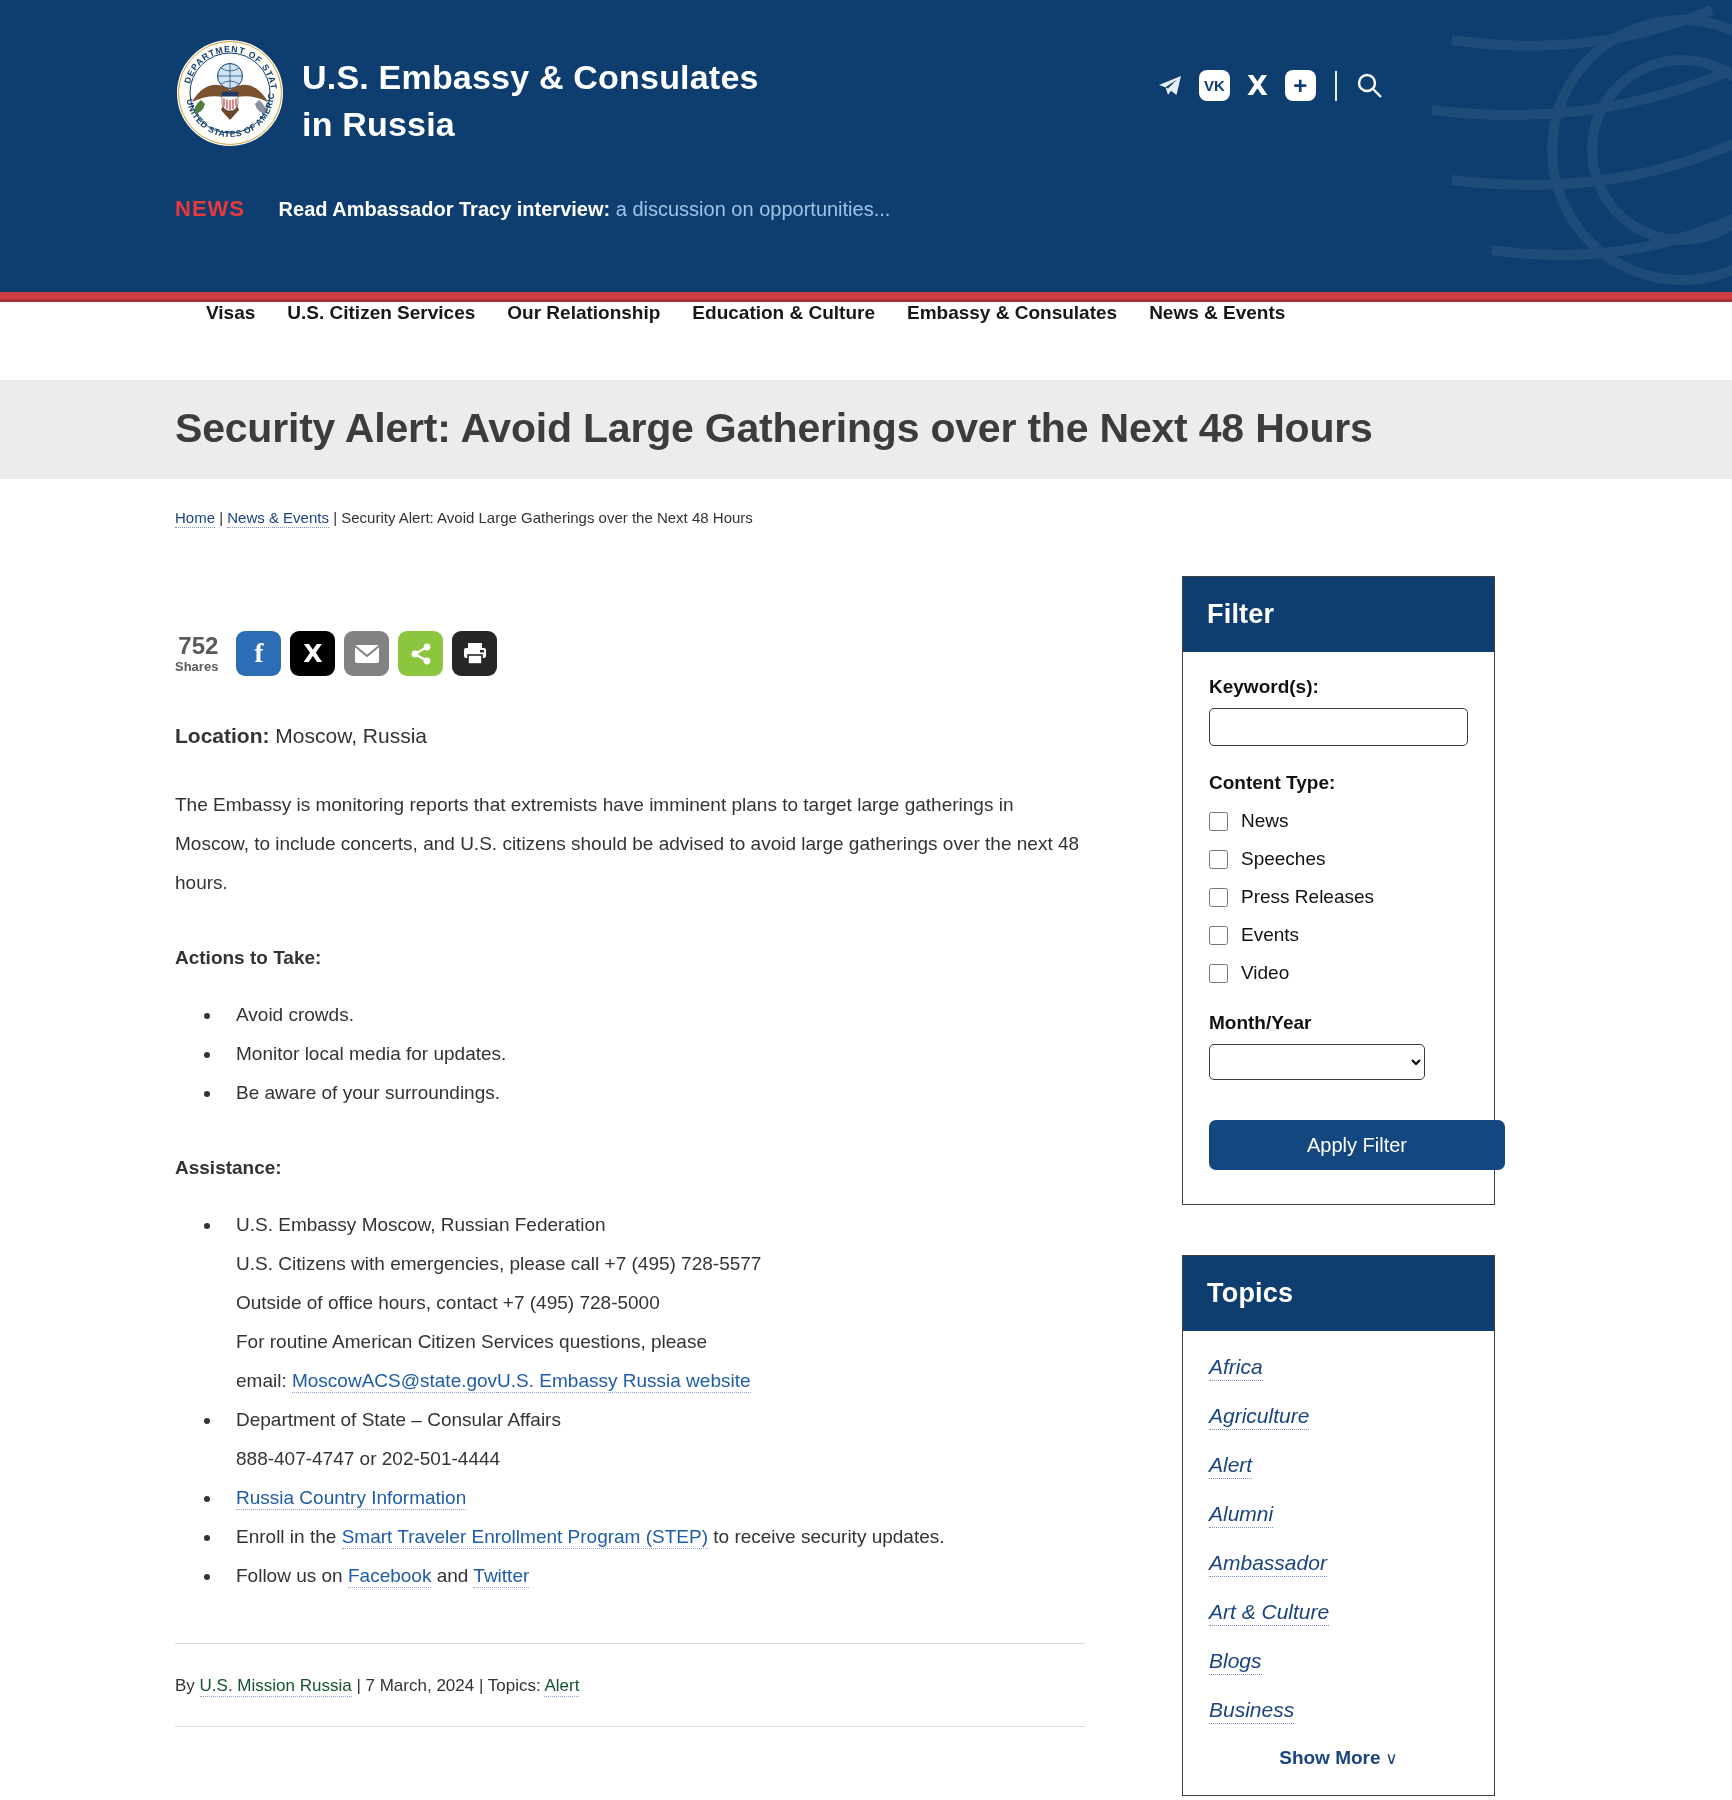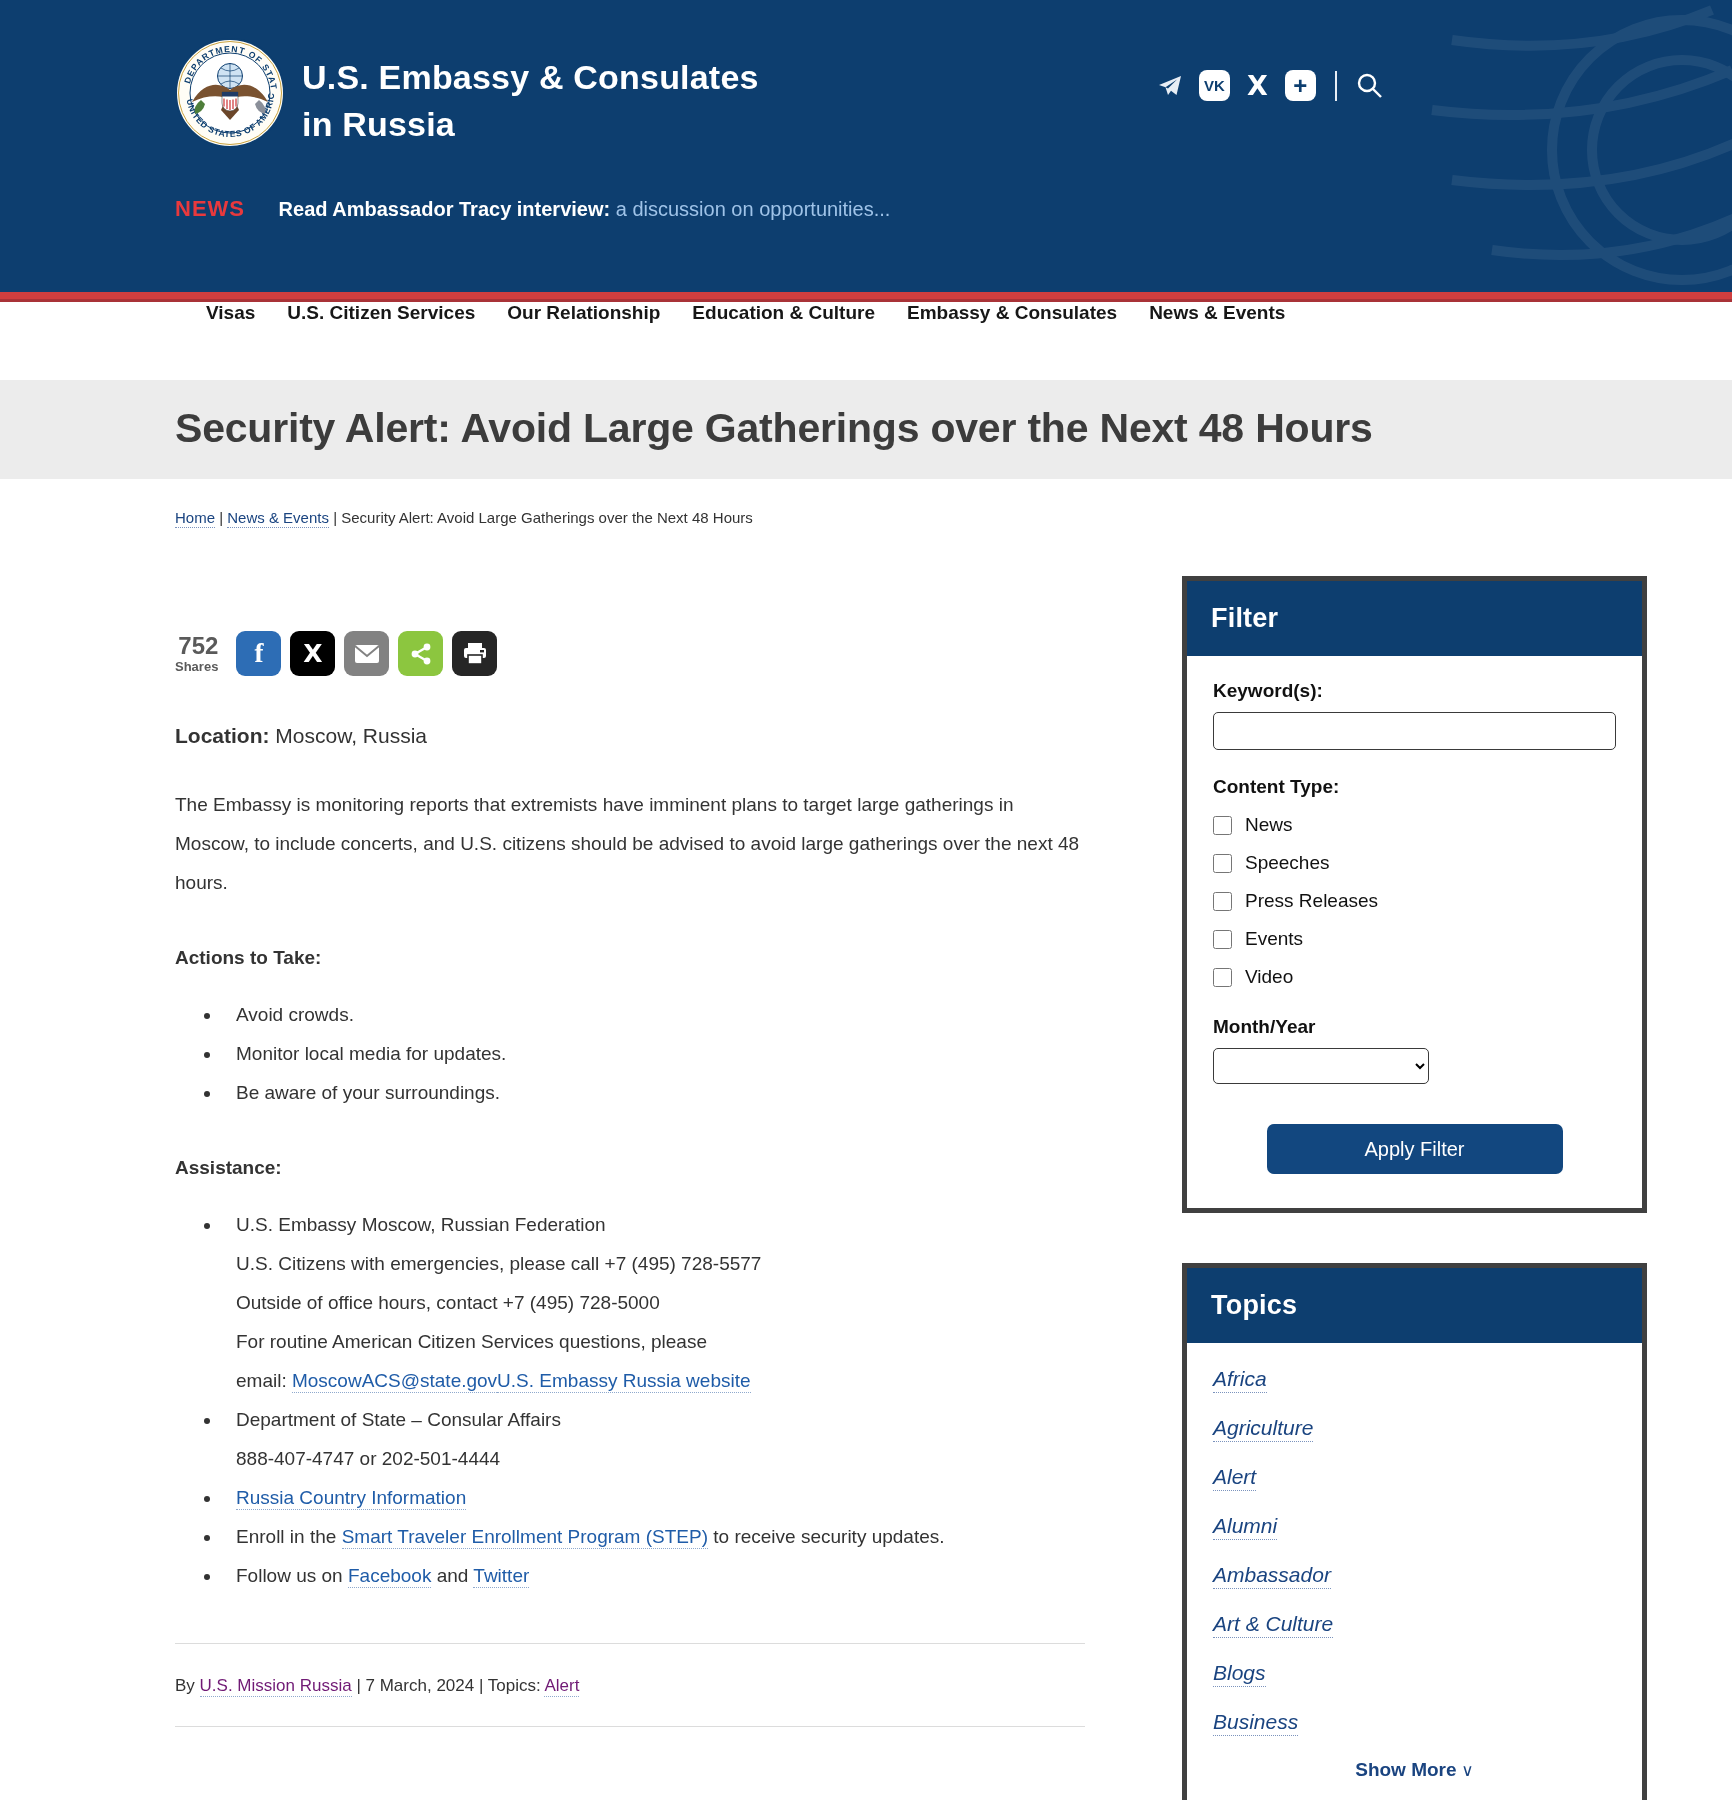--- a/index.html
+++ b/index.html
@@ -56,25 +56,25 @@
 
   
   .loc-line { font-size:21px; line-height:39px; margin:0 0 30px; }
   .para { font-size:19px; line-height:39px; margin:0 0 36px; }
   .sec-heading { font-size:19px; font-weight:bold; line-height:39px; margin:36px 0 18px; }
   ul.doc-list { margin:0; padding-left:47px; font-size:19px; line-height:39px; color:#333; }
   ul.doc-list li { padding-left:14px; margin:0; }
   .doc-link { color:#1f5ca8; text-decoration:none; border-bottom:1.5px dotted #8fa9cd; padding-bottom:1px; }
   hr.rule { border:none; border-top:1px solid #dcdcdc; margin:48px 0 0; width:910px; }
   .byline { font-size:17px; margin:32px 0 0; }
-  .byline .doc-link { color:#701a75; }
+  .byline .doc-link { color:#14532d; }
   hr.rule2 { border:none; border-top:1px solid #dcdcdc; margin:30px 0 0; width:910px; }
 
   
-  .panel { width:465px; border:5px solid #404040; background:#fff; }
+  .panel { width:313px; border:1px solid #404040; background:#fff; }
   .panel-header { background:#0d3e6f; color:#fff; font-size:27px; font-weight:bold; padding:22px 24px; letter-spacing:.2px; }
   .panel-body { padding:24px 26px 26px; }
   .f-label { font-size:19px; font-weight:bold; color:#111; display:block; }
   .keyword-input { width:100%; height:38px; border:1.5px solid #3a3a3a; border-radius:5px; margin:10px 0 26px; font-size:17px; padding:0 8px; }
   .ct-row { display:flex; align-items:center; gap:13px; font-size:19px; color:#111; margin:16px 0 0; }
   .ct-row input { width:19px; height:19px; margin:0; }
   .month-label { margin-top:28px; }
   .month-select { width:216px; height:36px; border:1.5px solid #3a3a3a; border-radius:5px; background:#fff; margin-top:10px; font-size:16px; }
   .apply-btn { display:block; margin:40px auto 8px; width:296px; height:50px; background:#12477f; color:#fff; font-size:20px; border:none; border-radius:7px; cursor:pointer; }
 

